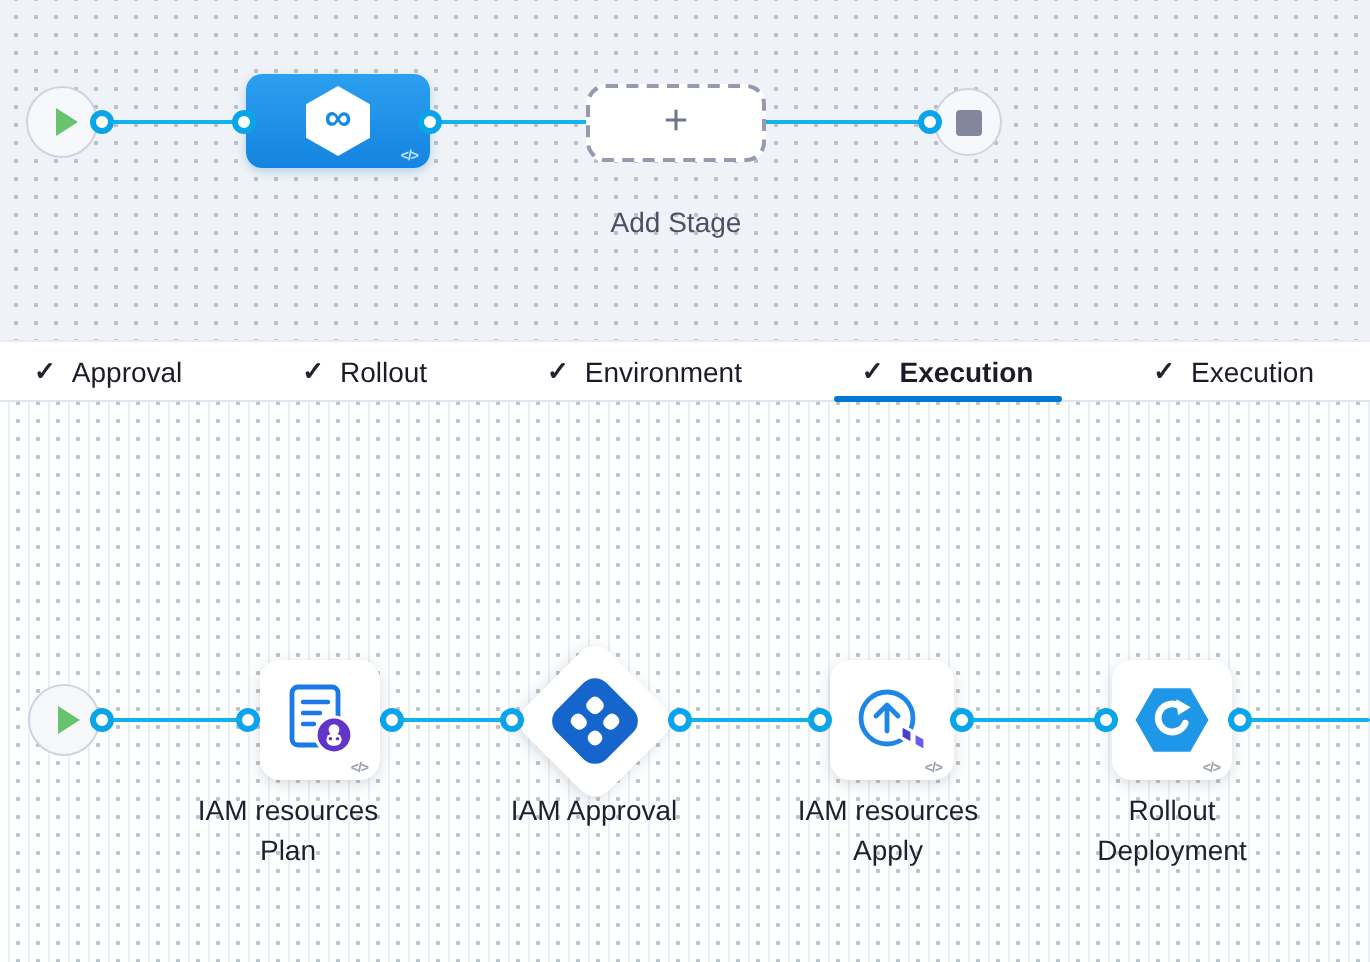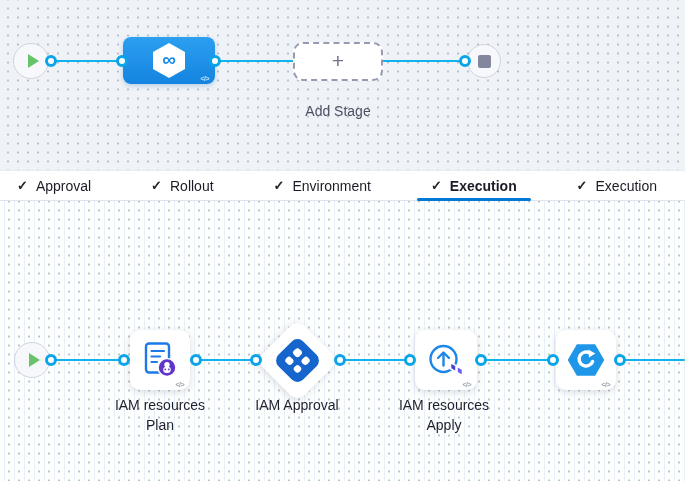--- a/index.html
+++ b/index.html
@@ -193,18 +193,19 @@
     <span class="ring" style="left:51px; top:159px;"></span>
     <span class="ring" style="left:124px; top:159px;"></span>
     <span class="ring" style="left:196px; top:159px;"></span>
     <span class="ring" style="left:256px; top:159px;"></span>
     <span class="ring" style="left:340px; top:159px;"></span>
     <span class="ring" style="left:410px; top:159px;"></span>
     <span class="ring" style="left:481px; top:159px;"></span>
     <span class="ring" style="left:553px; top:159px;"></span>
     <span class="ring" style="left:620px; top:159px;"></span>
 
-    <div class="graph-label step-label" style="left:100px; top:194px; width:120px;">IAM resources Plan</div>
+    <div class="graph-label step-label" style="left:84px; top:194px; width:120px;">IAM resources Plan</div>
     <div class="graph-label step-label" style="left:384px; top:194px; width:120px;">IAM resources Apply</div>
     <div class="graph-label step-label" style="left:232px; top:194px; width:130px;">IAM Approval</div>
+    <div class="graph-label step-label" style="left:531px; top:194px; width:110px;">Rollout Deployment</div>
   </div>
 
 </div>
 
 </body></html>

